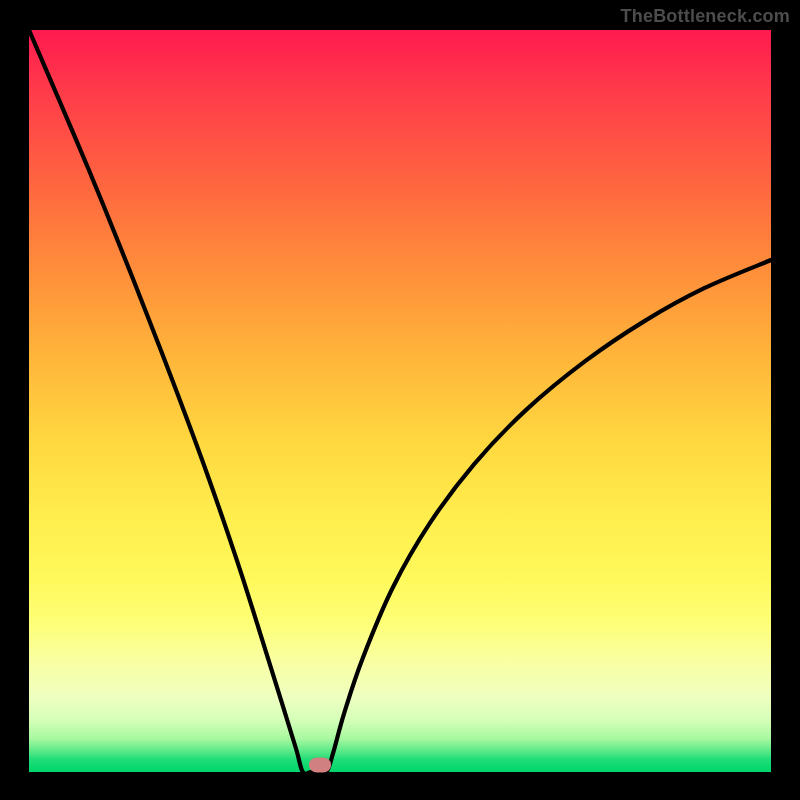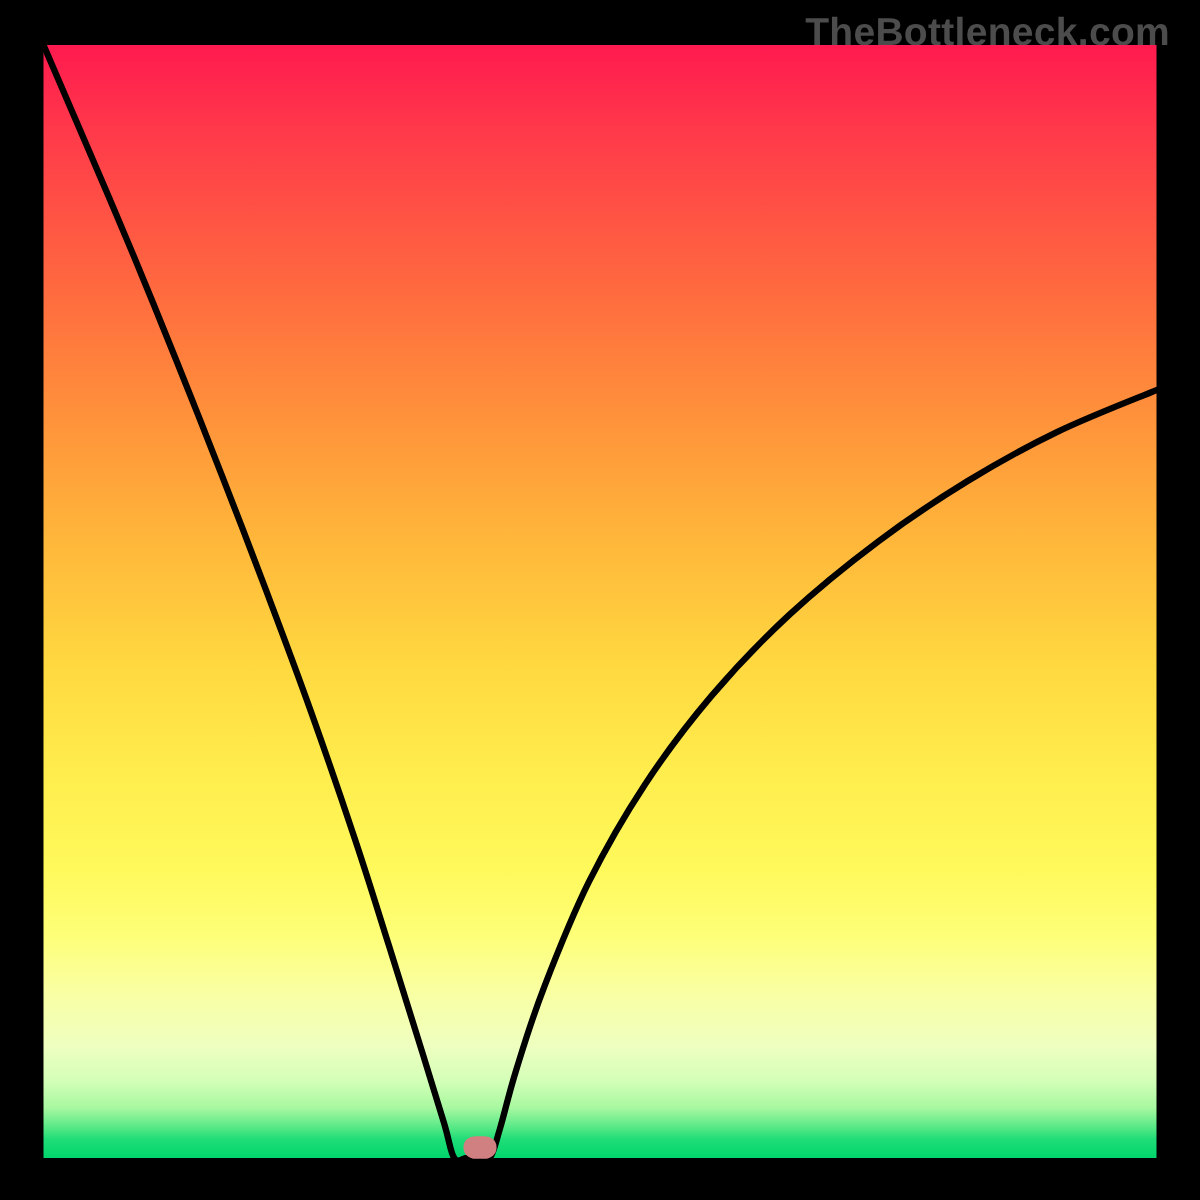--- a/index.html
+++ b/index.html
@@ -6,23 +6,23 @@
   html, body { width: 800px; height: 800px; background: #000; overflow: hidden; }
   .frame {
     position: relative;
     width: 800px;
     height: 800px;
     background: #000;
   }
   .watermark {
     position: absolute;
     top: 6px;
-    right: 20px;
+    right: 10px;
     font-family: Arial, Helvetica, sans-serif;
-    font-size: 26px;
+    font-size: 18px;
     font-weight: 600;
     color: #4c4c4c;
     letter-spacing: 0.2px;
   }
   .plot {
     position: absolute;
     left: 29px;
     top: 30px;
     width: 742px;
     height: 742px;

